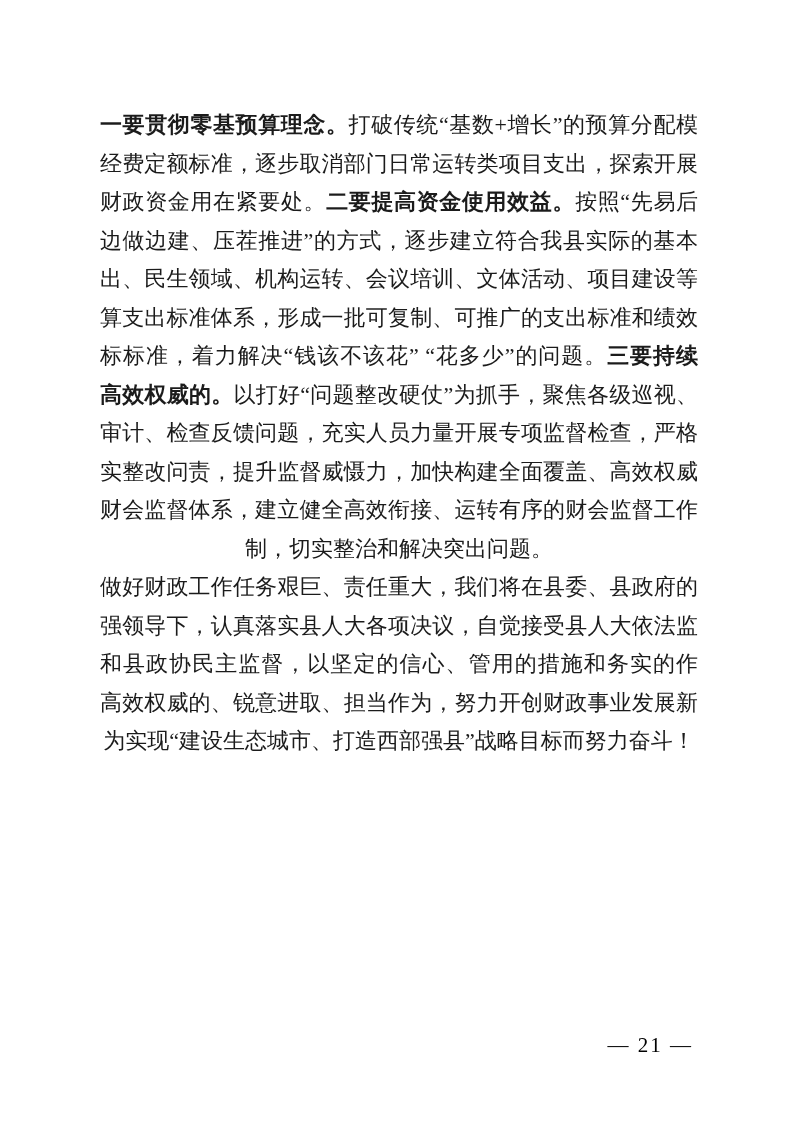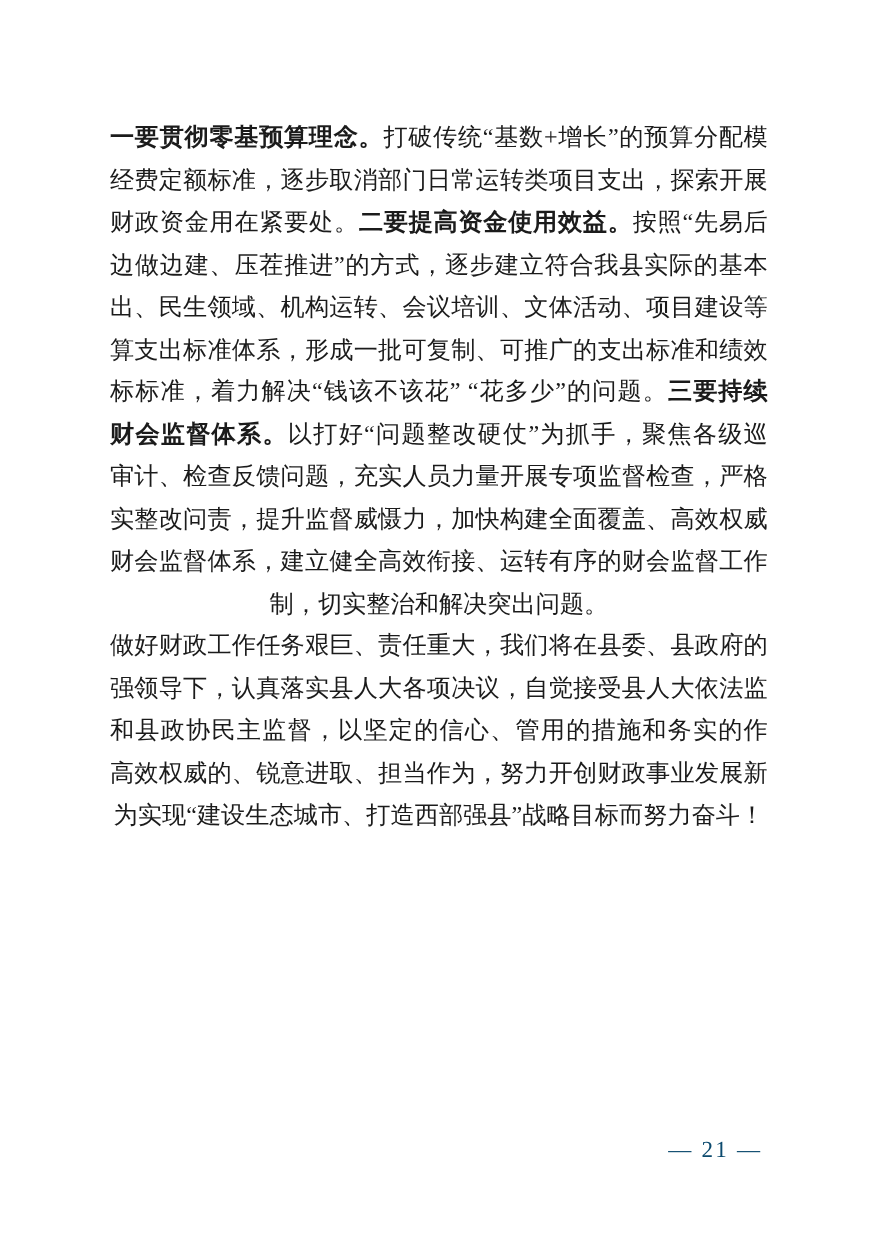--- a/index.html
+++ b/index.html
@@ -49,38 +49,38 @@
   }
   .bold {
     font-weight: 700;
   }
   .page-number {
     position: absolute;
     top: 1033px;
     right: 100px;
     font-size: 21px;
     letter-spacing: 2px;
-    color: #0c4a6e;
+    color: #000000;
     margin-left: 45px;
   }
 </style>
 </head>
 <body>
 
 <div class="page">
   <div class="text-block">
       <div>
         <div class="line"><span class="bold">一要贯彻零基预算理念。</span><span>打破传统“基数+增长”的预算分配模</span></div>
         <div class="line"><span>经费定额标准，逐步取消部门日常运转类项目支出，探索开展项</span></div>
         <div class="line"><span>财政资金用在紧要处。</span><span class="bold">二要提高资金使用效益。</span><span>按照“先易后难、</span></div>
         <div class="line"><span>边做边建、压茬推进”的方式，逐步建立符合我县实际的基本支</span></div>
         <div class="line"><span>出、民生领域、机构运转、会议培训、文体活动、项目建设等预</span></div>
         <div class="line"><span>算支出标准体系，形成一批可复制、可推广的支出标准和绩效指</span></div>
         <div class="line"><span>标标准，着力解决“钱该不该花” “花多少”的问题。</span><span class="bold">三要持续</span></div>
-        <div class="line"><span class="bold">财会监督体系。</span><span>以打好“问题整改硬仗”为抓手，聚焦各级巡视、</span></div>
+        <div class="line"><span class="bold">高效权威的。</span><span>以打好“问题整改硬仗”为抓手，聚焦各级巡视、</span></div>
         <div class="line"><span>审计、检查反馈问题，充实人员力量开展专项监督检查，严格落</span></div>
         <div class="line"><span>实整改问责，提升监督威慑力，加快构建全面覆盖、高效权威的</span></div>
         <div class="line"><span>财会监督体系，建立健全高效衔接、运转有序的财会监督工作机</span></div>
         <div class="line last"><span>制，切实整治和解决突出问题。</span></div>
       </div>
       <div>
         <div class="line"><span>做好财政工作任务艰巨、责任重大，我们将在县委、县政府的坚</span></div>
         <div class="line"><span>强领导下，认真落实县人大各项决议，自觉接受县人大依法监督</span></div>
         <div class="line"><span>和县政协民主监督，以坚定的信心、管用的措施和务实的作风，</span></div>
         <div class="line"><span>高效权威的、锐意进取、担当作为，努力开创财政事业发展新局面，</span></div>

